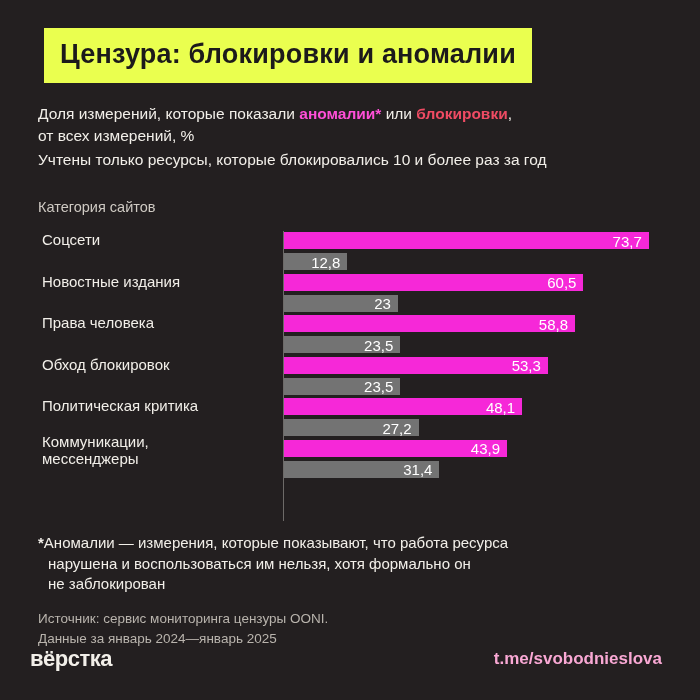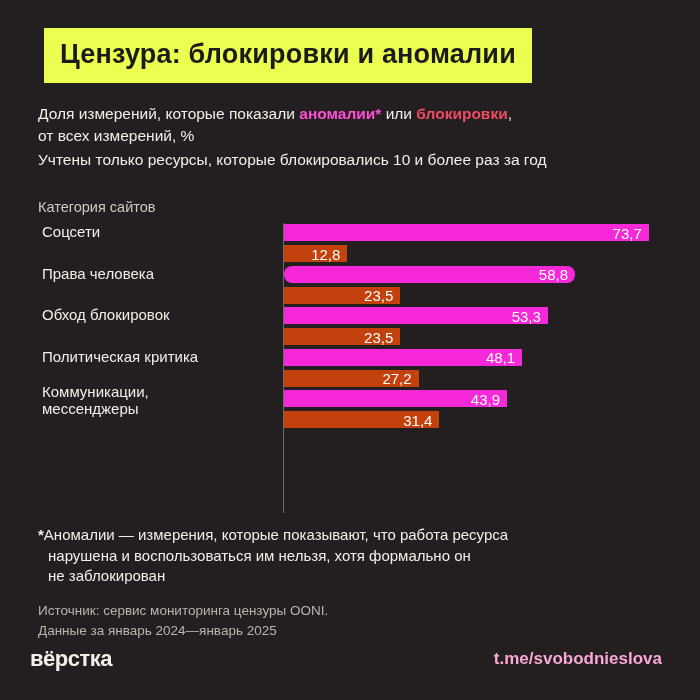--- a/index.html
+++ b/index.html
@@ -49,21 +49,21 @@
     color: #f2efe9;
   }
   .cat-label {
     margin-top: 28px;
     font-size: 14.5px;
     color: #cfcac3;
   }
   
   .chart {
     position: relative;
-    margin-top: 8px;
+    margin-top: 16px;
     height: 290px;
     text-decoration: underline;
   }
   .axis-line {
     position: absolute;
     left: 245px;
     top: 0;
     bottom: 0;
     width: 1px;
     background: #6d6a68;
@@ -91,21 +91,21 @@
     top: 0;
     right: 0;
     height: 100%;
   }
   .bar {
     position: relative;
     height: 17px;
     border-radius: 0;
   }
   .bar.anomaly { background: #f628d8; margin-top: 1px; }
-  .bar.blocking { background: #c2410c; margin-top: 4px; }
+  .bar.blocking { background: #737373; margin-top: 4px; }
   .bar .val {
     position: absolute;
     right: 7px;
     top: 50%;
     transform: translateY(-50%);
     font-size: 15px;
     color: #ffffff;
     font-weight: normal;
     white-space: nowrap;
   }
@@ -169,23 +169,34 @@
           <div class="bars">
             <div class="bar anomaly" style="width: 364.815px;">
               <span class="val">73,7</span>
             </div>
             <div class="bar blocking" style="width: 63.36px;">
               <span class="val">12,8</span>
             </div>
           </div>
         </div>
         <div class="row">
+          <div class="row-label">Новостные издания</div>
+          <div class="bars">
+            <div class="bar anomaly" style="width: 299.475px;">
+              <span class="val">60,5</span>
+            </div>
+            <div class="bar blocking" style="width: 113.85px;">
+              <span class="val">23</span>
+            </div>
+          </div>
+        </div>
+        <div class="row">
           <div class="row-label">Права человека</div>
           <div class="bars">
-            <div class="bar anomaly" style="width: 291.06px; border-radius: 8px;">
+            <div class="bar anomaly" style="width: 291.06px;">
               <span class="val">58,8</span>
             </div>
             <div class="bar blocking" style="width: 116.325px;">
               <span class="val">23,5</span>
             </div>
           </div>
         </div>
         <div class="row">
           <div class="row-label">Обход блокировок</div>
           <div class="bars">

